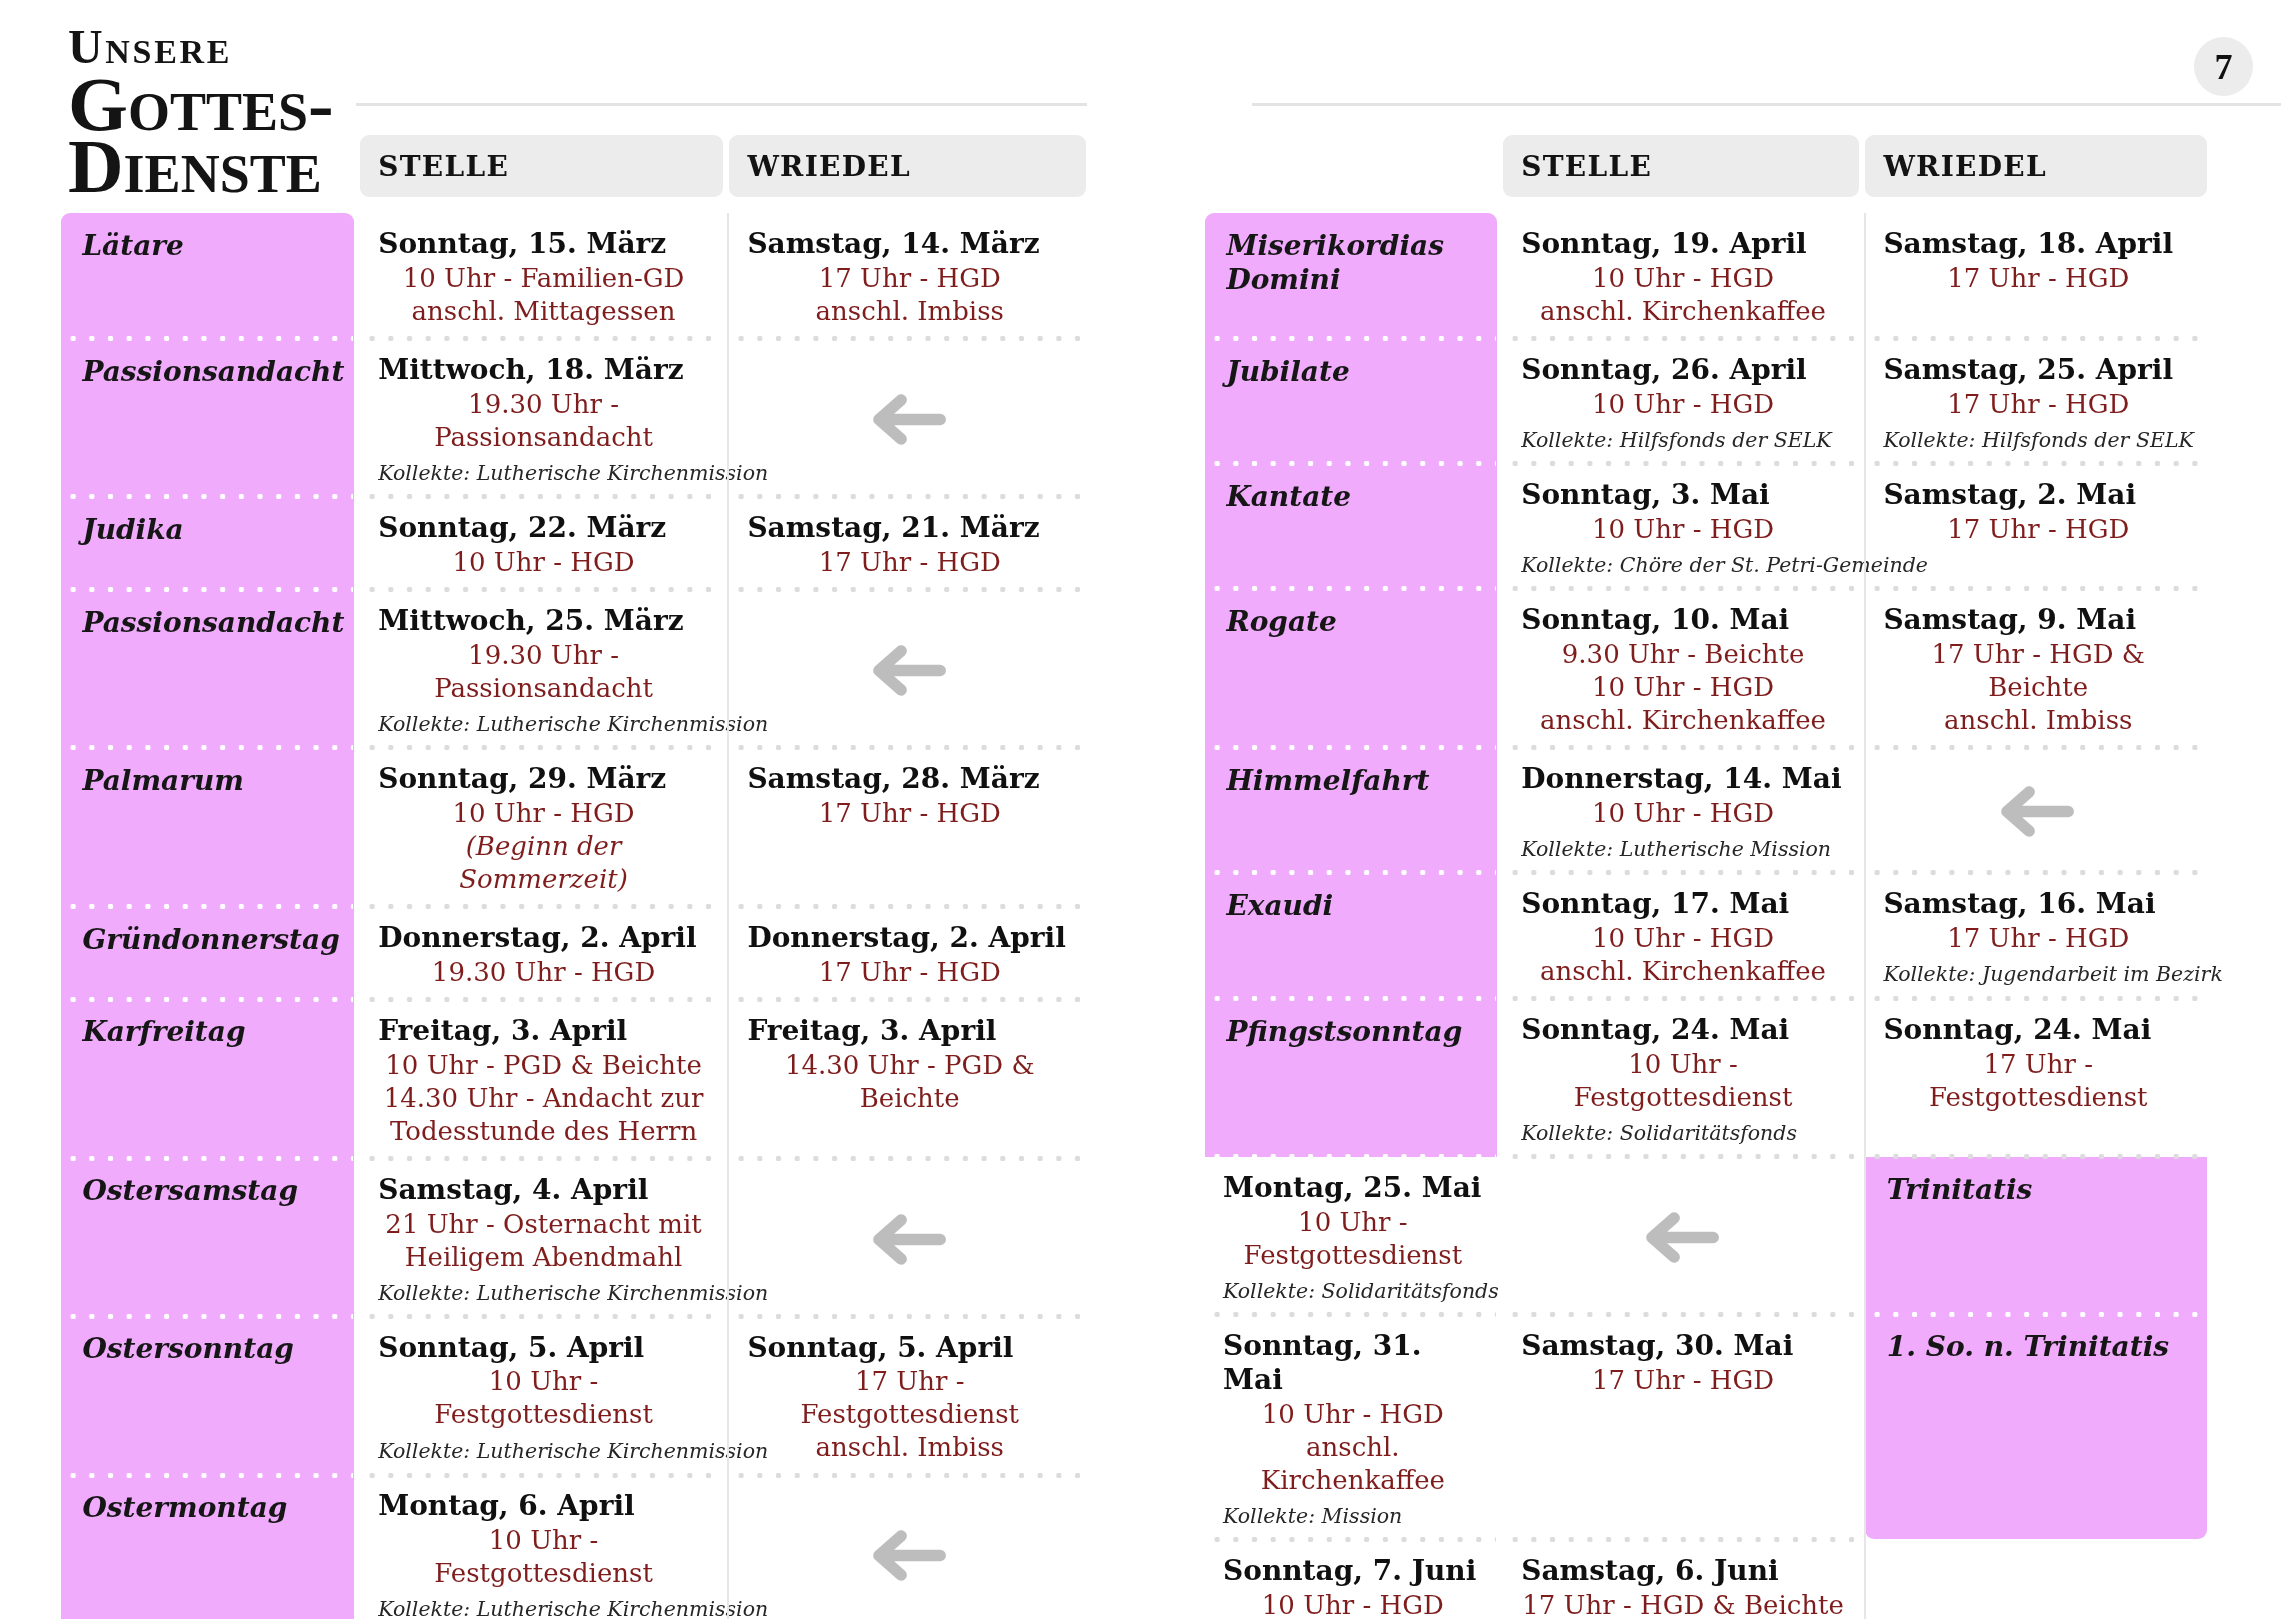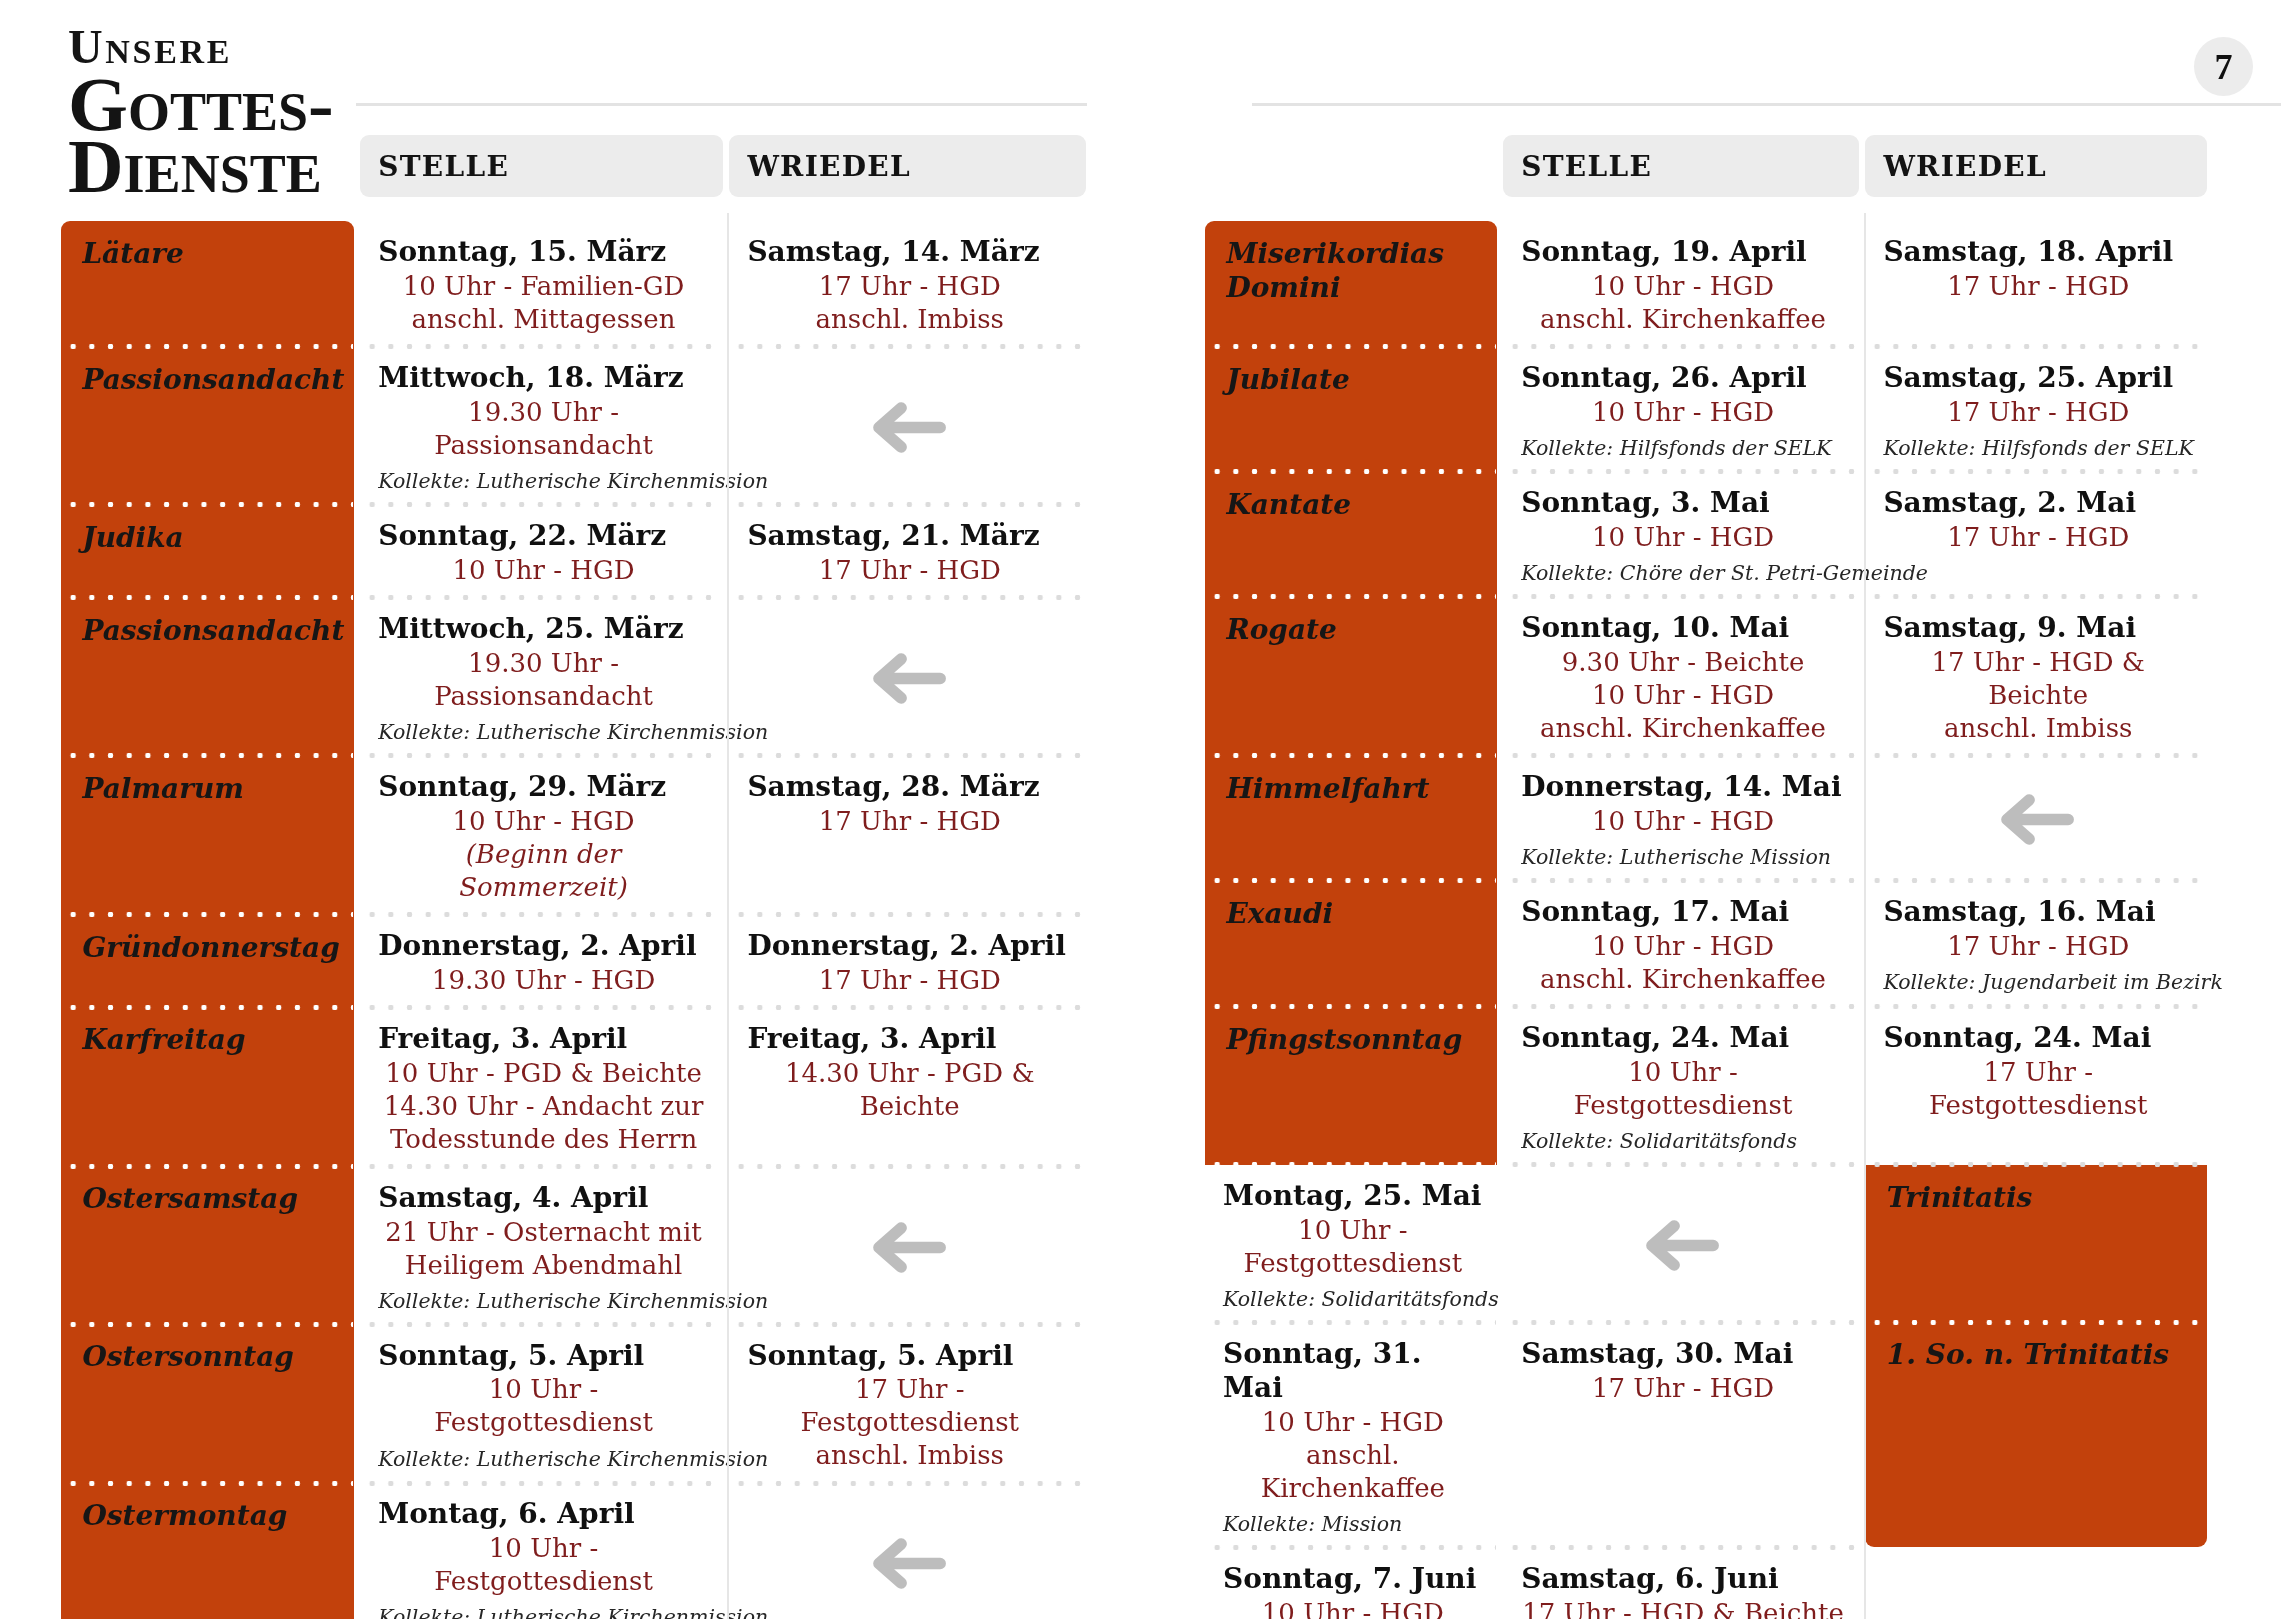--- a/index.html
+++ b/index.html
@@ -22,27 +22,27 @@
     position:absolute;left:2194px;top:37px;width:59px;height:59px;border-radius:50%;
     background:#ececec;display:flex;align-items:center;justify-content:center;
     font-size:36px;font-weight:700;color:#111;
     font-family:"Liberation Serif","DejaVu Serif",serif;
   }
   
   .svc-table{position:absolute;top:135px;display:grid;column-gap:6.2px;}
   .left-table{left:61px;grid-template-columns:293px 363px 357px;}
   .right-table{left:1205px;grid-template-columns:292px 356px 342px;}
   .cell{position:relative;box-sizing:border-box;}
-  .hd,.hd-spacer{height:62px;margin-bottom:24px;}
+  .hd,.hd-spacer{height:62px;margin-bottom:16px;}
   .hd{
     background:#ececec;border-radius:9px;display:flex;align-items:center;
     padding-left:18px;font-weight:700;font-size:28px;letter-spacing:1.3px;color:#131313;
   }
   .lbl{
-    background:#c2410c;padding:16px 10.7px 10.7px 21.4px;
+    background:#f0abfc;padding:16px 10.7px 10.7px 21.4px;
     font-weight:700;font-style:italic;font-size:28px;line-height:34px;color:#161616;
     --dot:#ffffff;
   }
   .lbl.first{border-top-left-radius:9px;border-top-right-radius:9px;}
   .lbl.last{border-bottom-left-radius:9px;border-bottom-right-radius:9px;}
   .data{padding:14.3px 14.3px 10.7px 18px;--dot:#dcdcdc;}
   .date{font-weight:700;font-size:28px;line-height:34px;margin-bottom:0.9px;color:#101010;}
   .detail{font-size:26px;line-height:33px;text-align:center;color:#7f1d1d;}
   .detail.note{font-style:italic;}
   .kollekte{

